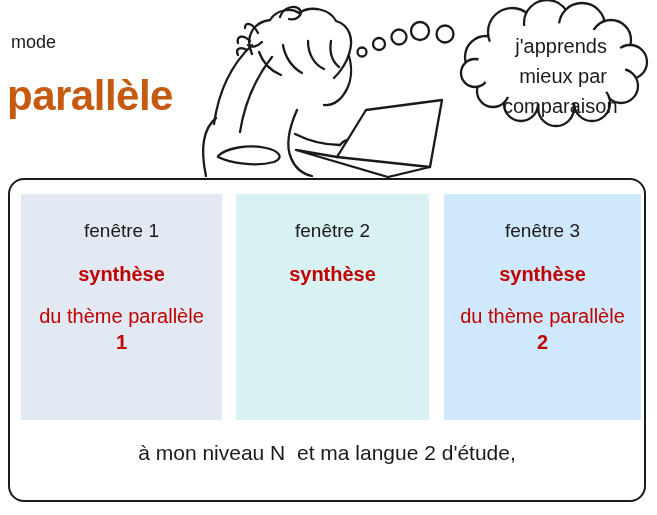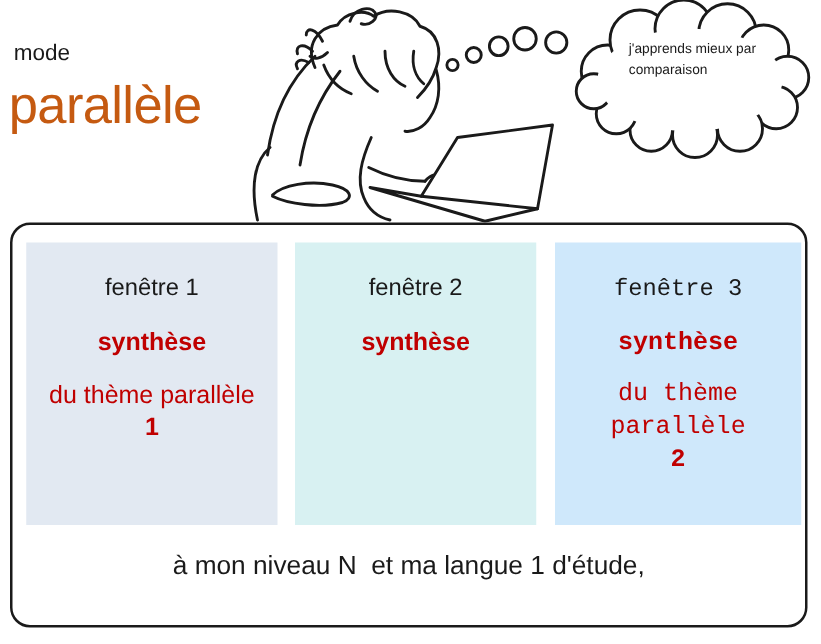--- a/index.html
+++ b/index.html
@@ -3,33 +3,33 @@
 <meta charset="utf-8">
 <style>
   html, body { margin:0; padding:0; }
   body {
     width:657px; height:515px; position:relative; overflow:hidden;
     background:#ffffff; color:var(--ink,#1a1a1a);
     font-family:"Liberation Sans", sans-serif;
   }
   .mode-label { position:absolute; left:11px; top:32px; font-size:18px; }
   .mode-title {
-    position:absolute; left:7px; top:60px; font-size:42px; font-weight:normal;
+    position:absolute; left:7px; top:72px; font-size:42px; font-weight:bold;
     color:var(--orange,#c55a11); letter-spacing:-0.5px;
   }
   .sketch { position:absolute; left:0; top:0; }
   .sketch path, .sketch circle, .sketch ellipse {
     stroke:#1a1a1a; stroke-width:2.3; fill:none;
     stroke-linecap:round; stroke-linejoin:round;
   }
   .sketch .filled { fill:#ffffff; }
   .sketch .cover { fill:#ffffff; stroke:none; }
   .bubble-text {
     position:absolute; left:503px; top:31px; width:104px;
-    text-align:left; font-size:11px; line-height:1.5;
+    text-align:right; font-size:20px; line-height:1.5;
   }
   .panel {
     position:absolute; left:8px; top:178px; width:634px; height:320px;
     border:2.5px solid #1a1a1a; border-radius:16px; background:#ffffff;
   }
   .window {
     position:absolute; top:14px; height:226px; box-sizing:border-box;
     padding-top:26px; text-align:center;
   }
   .w0 { left:11px;  width:201px; }
@@ -111,26 +111,26 @@
       <div class="win-heading">synthèse</div>
       <div class="win-line1">du thème parallèle</div>
       <div class="win-line2 num">1</div>
     </div>
 
     <div class="window w1" style="background: rgb(216, 241, 242);">
       <div class="win-name">fenêtre 2</div>
       <div class="win-heading">synthèse</div>
     </div>
 
-    <div class="window w2" style="background: rgb(207, 232, 251); font-family: Liberation Mono, monospace;">
+    <div class="window w2" style="background: rgb(207, 232, 251);">
       <div class="win-name">fenêtre 3</div>
       <div class="win-heading">synthèse</div>
       <div class="win-line1">du thème parallèle</div>
       <div class="win-line2 num">2</div>
     </div>
 
     <div class="panel-footer">
-      <div class="f1">à mon niveau N  et ma langue 1 d'étude,</div>
+      <div class="f1">à mon niveau N  et ma langue 2 d'étude,</div>
       
     </div>
 
   </div>
 </div>
 
 </body></html>

